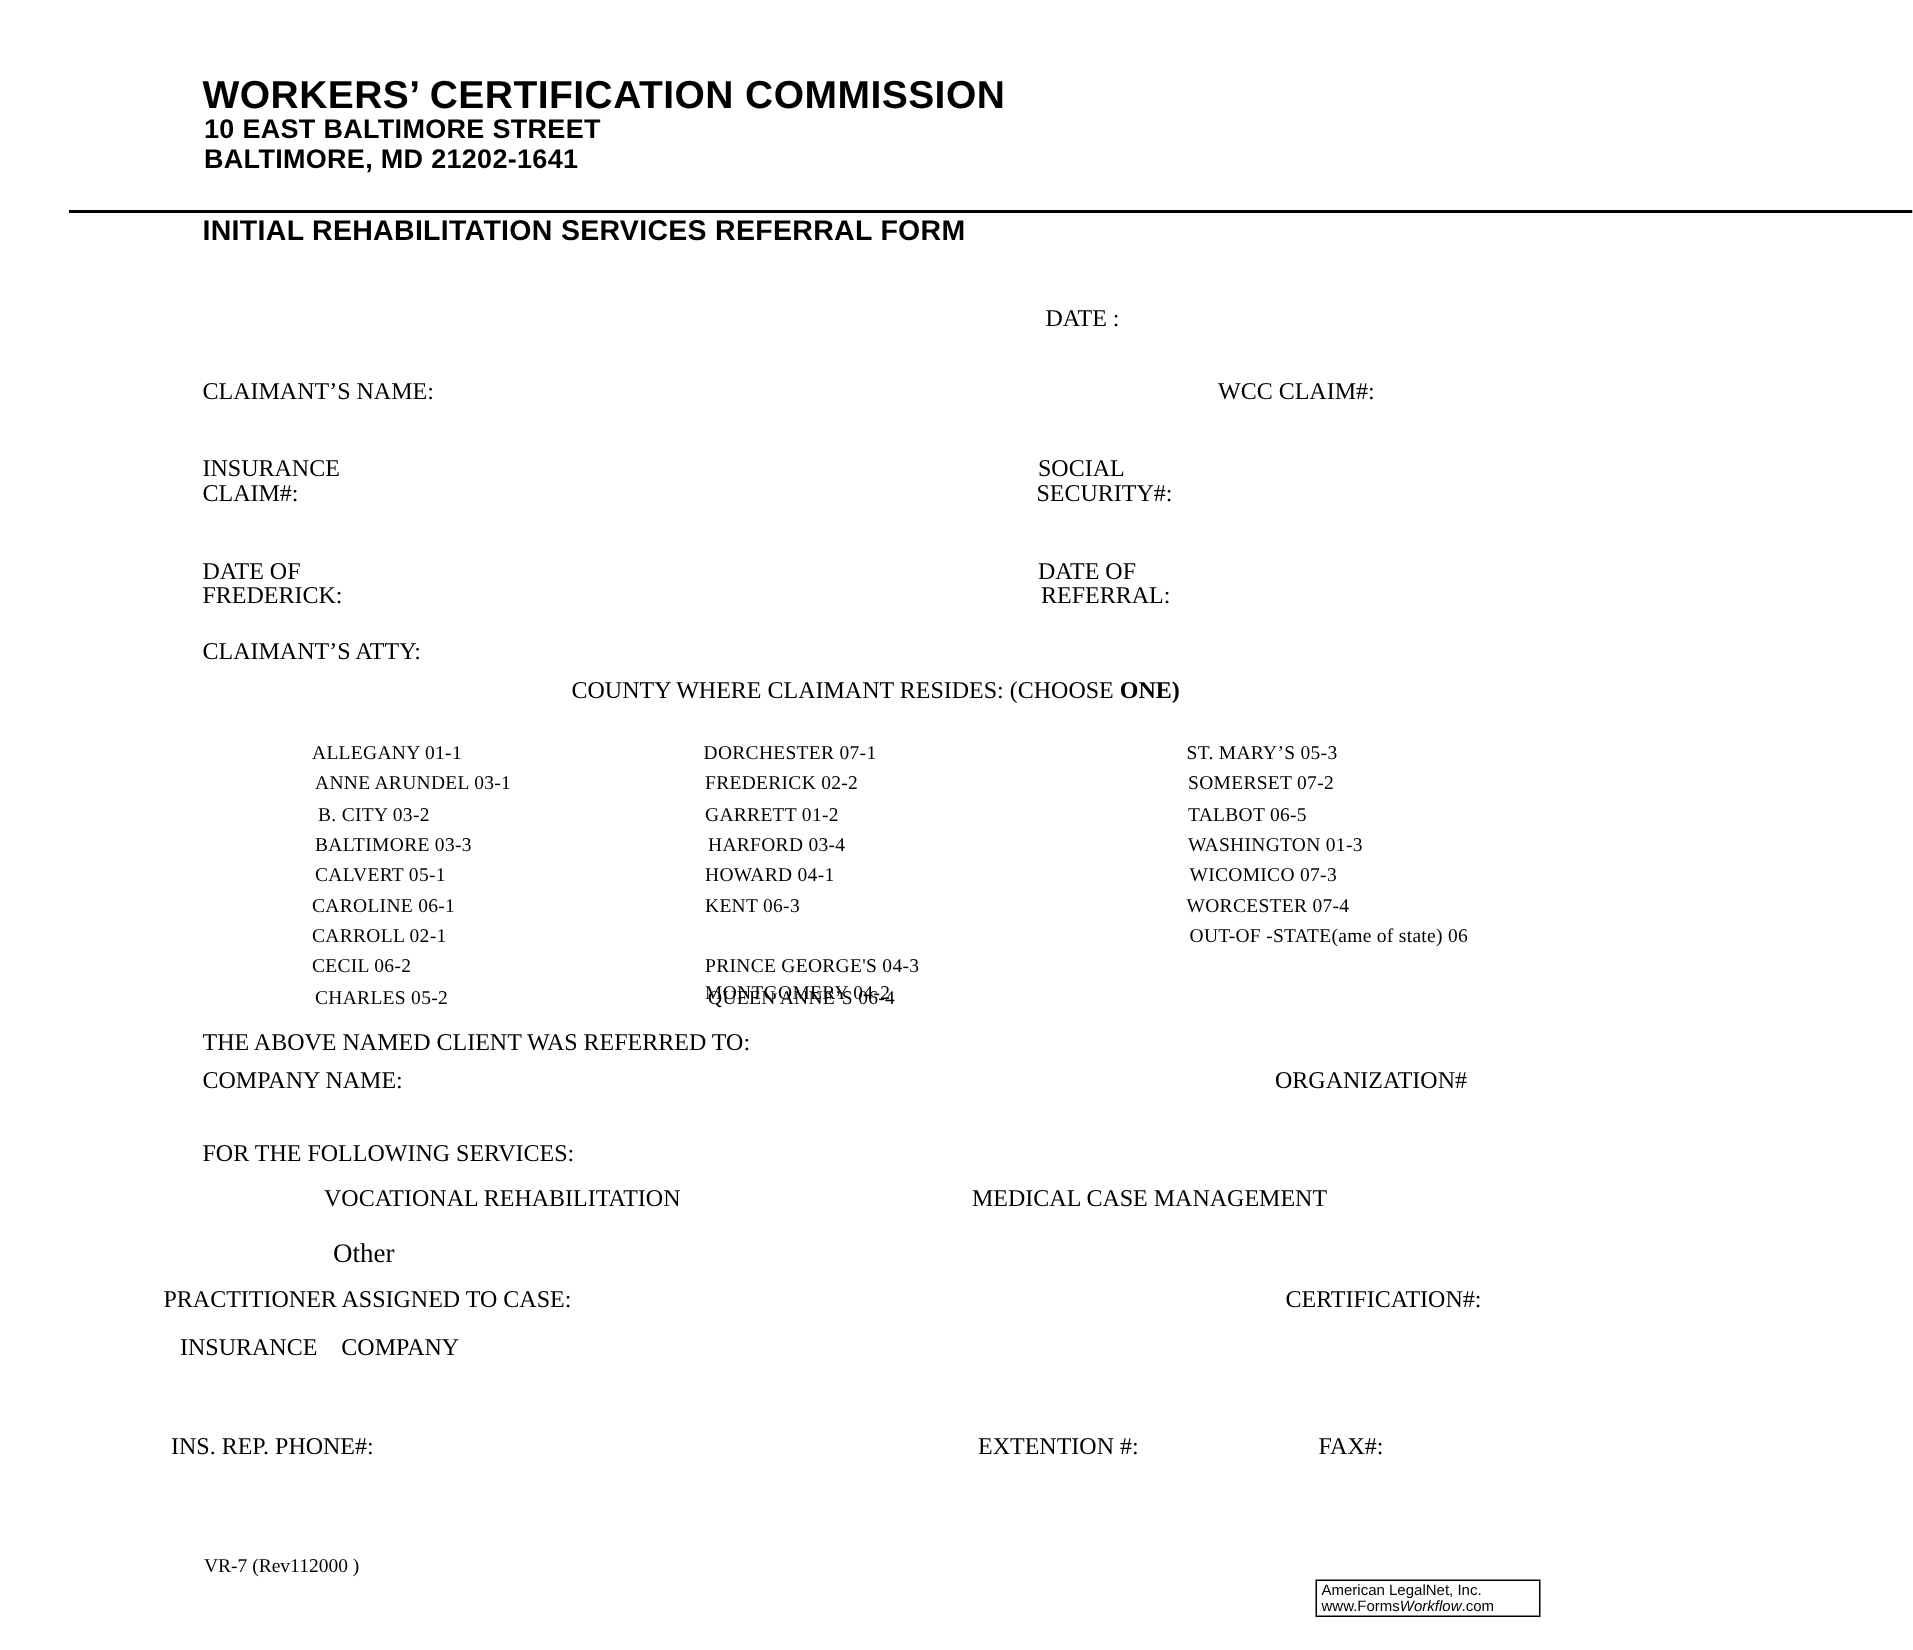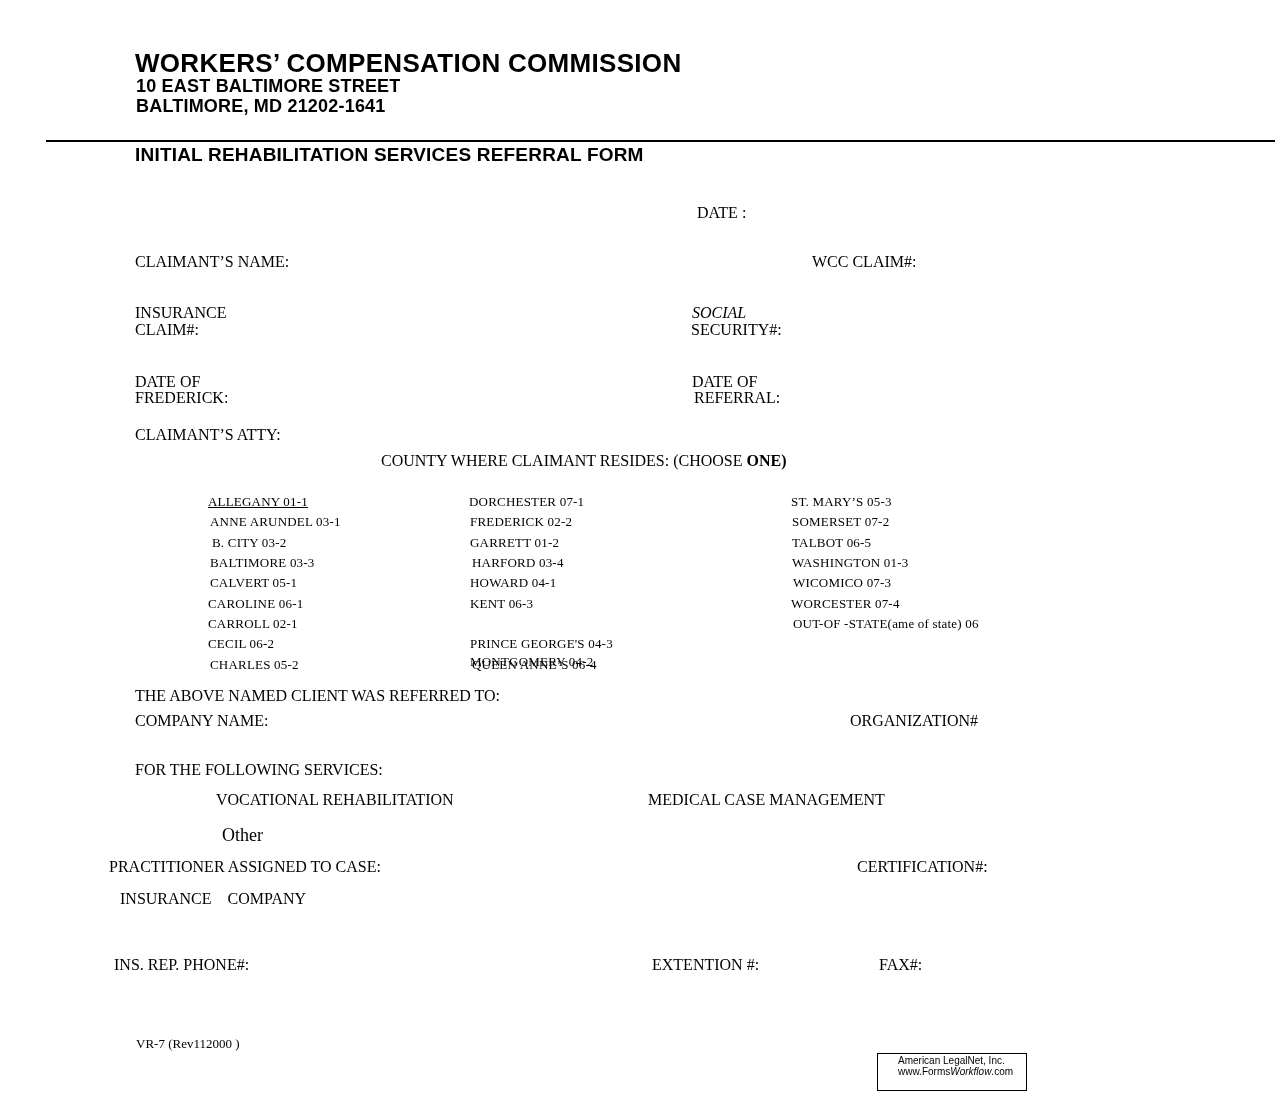--- a/index.html
+++ b/index.html
@@ -12,55 +12,55 @@
     .h1 { font-size: 26px; letter-spacing: 0.3px; }
     .h2 { font-size: 18px; letter-spacing: 0.2px; }
     .h3 { font-size: 19px; letter-spacing: 0.2px; }
     .rule { position: absolute; left: 46px; right: 0; top: 140px; height: 2px; background: #000; }
     .lbl { font-size: 16px; line-height: 16px; }
     .cty { font-size: 13px; line-height: 13px; letter-spacing: 0.2px; }
     .svc { font-size: 16px; }
     .other { font-size: 18px; }
     .foot { font-size: 13px; }
     .badge {
-      position: absolute; left: 877px; top: 1053px; width: 150px; height: 38px;
+      position: absolute; left: 877px; top: 1053px; width: 150px; height: 25px;
       border: 1px solid #000; font-family: "Liberation Sans", sans-serif;
-      font-size: 10px; line-height: 11px; padding: 1px 20px; box-sizing: border-box;
+      font-size: 10px; line-height: 11px; padding: 1px 3px; box-sizing: border-box;
     }
     .badge i { font-style: italic; }
     b { font-weight: bold; }
   </style>
 </head>
 <body>
 
-<div class="abs hdr h1" style="left:135px; top:48px;">WORKERS’ COMPENSATION COMMISSION</div>
+<div class="abs hdr h1" style="left:135px; top:48px;">WORKERS’ CERTIFICATION COMMISSION</div>
 <div class="abs hdr h2" style="left:136px; top:76px;">10 EAST BALTIMORE STREET</div>
 <div class="abs hdr h2" style="left:136px; top:96px;">BALTIMORE, MD  21202-1641</div>
 <div class="rule"></div>
 <div class="abs hdr h3" style="left:135px; top:144px;">INITIAL REHABILITATION SERVICES REFERRAL FORM</div>
 
 <div class="abs lbl" style="left:697px; top:205px;">DATE :</div>
 <div class="abs lbl" style="left:135px; top:254px;">CLAIMANT’S NAME:</div>
 <div class="abs lbl" style="left:812px; top:254px;">WCC CLAIM#:</div>
 
 <div class="abs lbl" style="left:135px; top:305px;">INSURANCE</div>
 <div class="abs lbl" style="left:135px; top:322px;">CLAIM#:</div>
-<div class="abs lbl" style="left:692px; top:305px;font-style:italic;">SOCIAL</div>
+<div class="abs lbl" style="left:692px; top:305px;">SOCIAL</div>
 <div class="abs lbl" style="left:691px; top:322px;">SECURITY#:</div>
 
 <div class="abs lbl" style="left:135px; top:374px;">DATE OF</div>
 <div class="abs lbl" style="left:135px; top:390px;">FREDERICK:</div>
 <div class="abs lbl" style="left:692px; top:374px;">DATE OF</div>
 <div class="abs lbl" style="left:694px; top:390px;">REFERRAL:</div>
 
 <div class="abs lbl" style="left:135px; top:427px;">CLAIMANT’S ATTY:</div>
 
 <div class="abs lbl" style="left:381px; top:453px;"><span>COUNTY WHERE CLAIMANT RESIDES:  (CHOOSE </span><b>ONE</b><b>)</b></div>
 
-<div class="abs cty" style="left:208px; top:495px;text-decoration:underline;">ALLEGANY  01-1</div>
+<div class="abs cty" style="left:208px; top:495px;">ALLEGANY  01-1</div>
 <div class="abs cty" style="left:210px; top:515px;">ANNE ARUNDEL  03-1</div>
 <div class="abs cty" style="left:212px; top:536px;">B. CITY   03-2</div>
 <div class="abs cty" style="left:210px; top:556px;">BALTIMORE   03-3</div>
 <div class="abs cty" style="left:210px; top:576px;">CALVERT  05-1</div>
 <div class="abs cty" style="left:208px; top:597px;">CAROLINE  06-1</div>
 <div class="abs cty" style="left:208px; top:617px;">CARROLL  02-1</div>
 <div class="abs cty" style="left:208px; top:637px;">CECIL  06-2</div>
 <div class="abs cty" style="left:210px; top:658px;">CHARLES  05-2</div>
 
 <div class="abs cty" style="left:469px; top:495px;">DORCHESTER  07-1</div>

